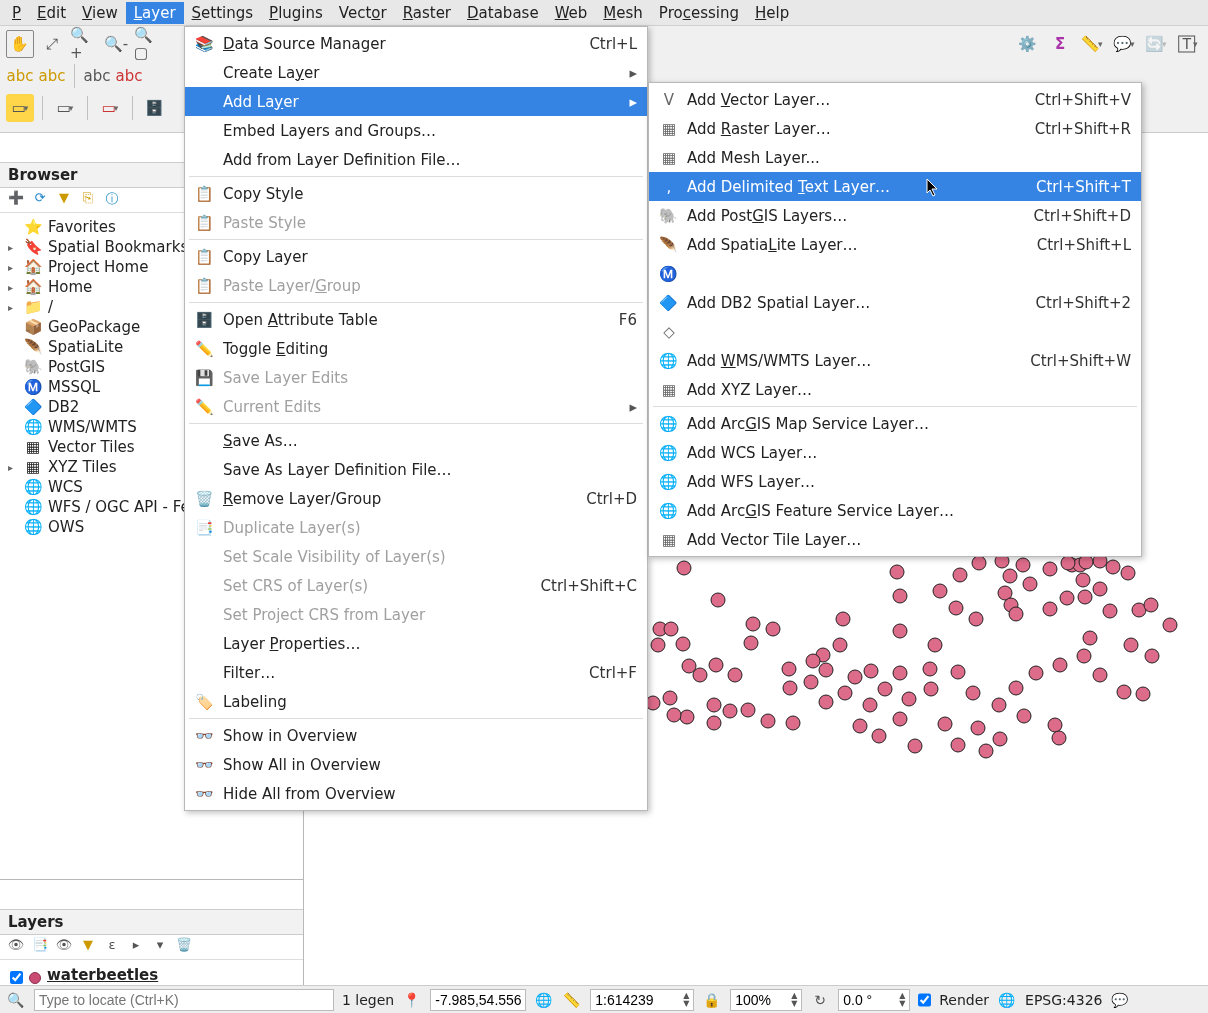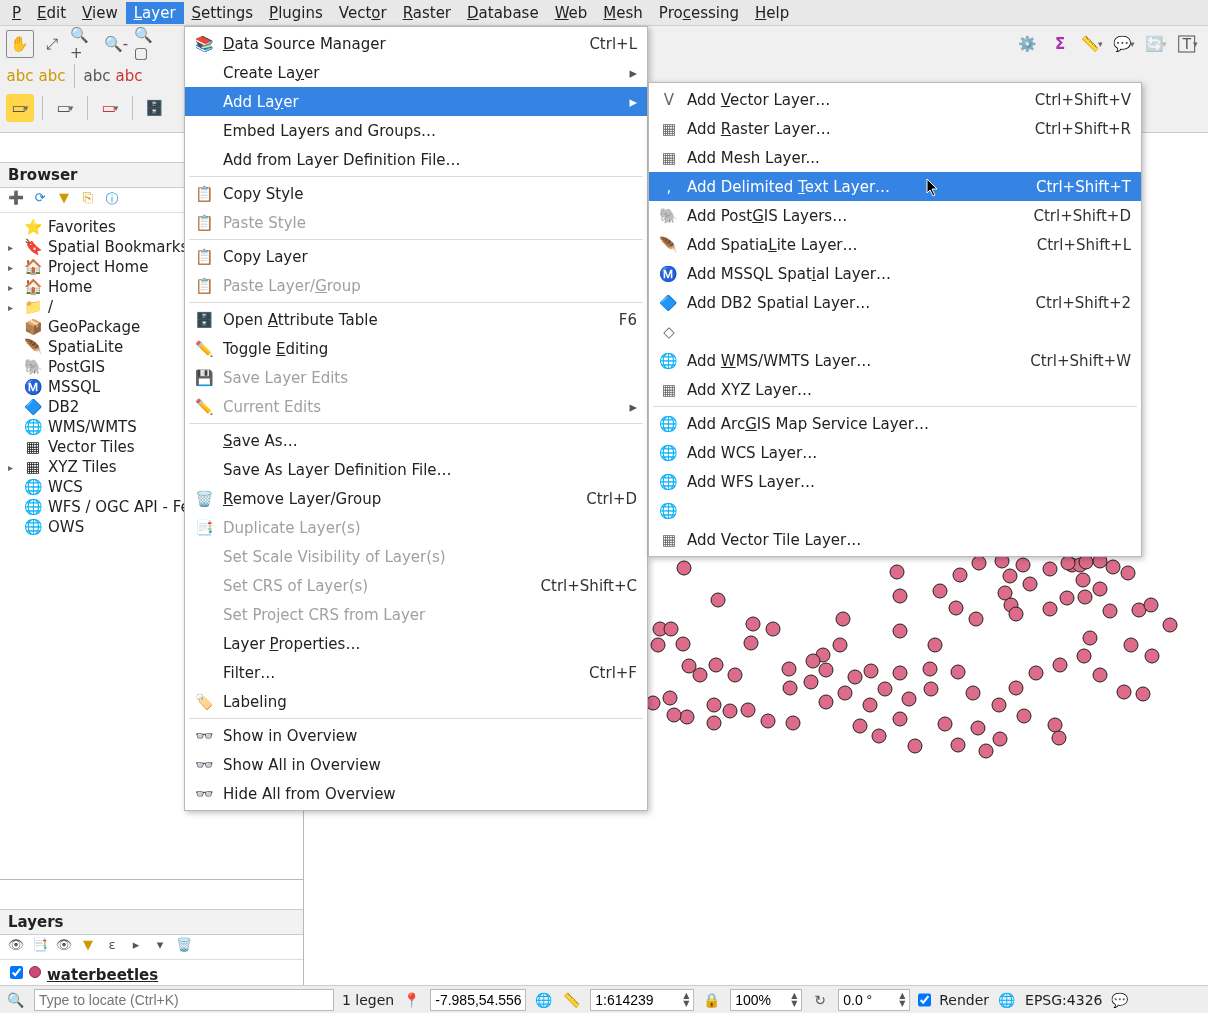--- a/index.html
+++ b/index.html
@@ -29,21 +29,21 @@
   .panel-title{font-weight:bold;padding:3px 8px;background:#f2f2f2;border-top:1px solid #ccc;border-bottom:1px solid #ccc;margin-top:29px;}
   .panel-toolbar{display:flex;gap:4px;padding:2px 6px;border-bottom:1px solid #ddd;}
   .panel-toolbar .pbtn{width:20px;height:20px;font-size:13px;text-align:center;color:#555;}
 
   .browser-tree{flex:1 1 auto;overflow:auto;padding:4px 0;}
   .tree-row{display:flex;align-items:center;gap:6px;padding:1px 6px 1px 8px;white-space:nowrap;}
   .tree-row .exp{width:10px;color:#666;font-size:10px;}
   .tree-row .ticon{width:18px;text-align:center;}
   .layers-panel{border-top:1px solid var(--border);}
   .layers-body{padding:6px 10px;}
-  .layer-row{display:flex;align-items:flex-start;gap:6px;}
+  .layer-row{display:flex;align-items:flex-end;gap:6px;}
   .layer-row .swatch{width:12px;height:12px;border-radius:50%;background:var(--accent-pink);border:1px solid #8a3050;}
   .layer-row .lname{font-weight:bold;text-decoration:underline;}
 
   .canvas{flex:1;position:relative;background:#fff;}
   .canvas svg{position:absolute;inset:0;}
 
   
   .menu{position:absolute;background:var(--menu-bg);border:1px solid var(--border);box-shadow:2px 2px 6px rgba(0,0,0,0.25);z-index:50;padding:2px 0;}
   .menu .row{display:flex;align-items:center;height:29px;padding:0 10px;gap:8px;white-space:nowrap;}
   .menu .row.hl{background:var(--sel);color:#fff;}
@@ -484,21 +484,20 @@
       <span class="mlabel">Add Post<u>G</u>IS Layers…</span>
       <span class="short">Ctrl+Shift+D</span>
     </div>
     <div class="row">
       <span class="micon">🪶</span>
       <span class="mlabel">Add Spatia<u>L</u>ite Layer…</span>
       <span class="short">Ctrl+Shift+L</span>
     </div>
     <div class="row">
       <span class="micon">Ⓜ️</span>
-      <span class="mlabel">Add MSSQL Spat<u>i</u>al Layer…</span>
     </div>
     <div class="row">
       <span class="micon">🔷</span>
       <span class="mlabel">Add DB2 Spatial Layer…</span>
       <span class="short">Ctrl+Shift+2</span>
     </div>
     <div class="row">
       <span class="micon">◇</span>
     </div>
     <div class="row">
@@ -518,20 +517,21 @@
     <div class="row">
       <span class="micon">🌐</span>
       <span class="mlabel">Add WCS Layer…</span>
     </div>
     <div class="row">
       <span class="micon">🌐</span>
       <span class="mlabel">Add WFS Layer…</span>
     </div>
     <div class="row">
       <span class="micon">🌐</span>
+      <span class="mlabel">Add Arc<u>G</u>IS Feature Service Layer…</span>
     </div>
     <div class="row">
       <span class="micon">▦</span>
       <span class="mlabel">Add Vector Tile Layer…</span>
     </div>
   </div>
 
 <svg class="cursor" style="left:926px;top:178px;" viewBox="0 0 14 20">
     <path d="M1 1 L1 15 L4 12 L7 18 L9 17 L6 11 L11 11 Z" fill="#000" stroke="#fff" stroke-width="1"></path>
   </svg>

